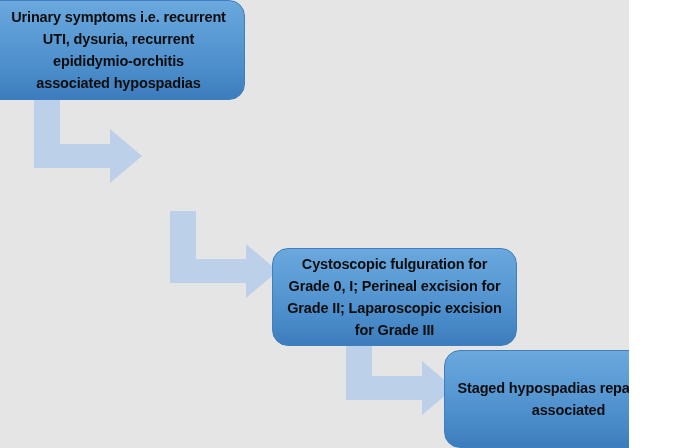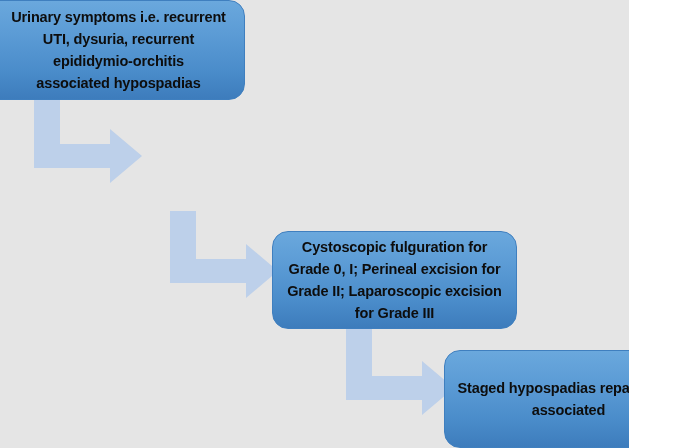--- a/index.html
+++ b/index.html
@@ -79,21 +79,21 @@
   </div>
 
   <div class="node" style="left:-8px; top:0px; width:253px; height:100px; border-radius:0 16px 16px 0;">
     <span class="node-text">Urinary symptoms i.e. recurrent
 UTI, dysuria, recurrent
 epididymio-orchitis
 associated hypospadias</span>
   </div>
 
 
-  <div class="node" style="left:272px; top:231px; width:245px; height:98px;">
+  <div class="node" style="left:272px; top:248px; width:245px; height:98px;">
     <span class="node-text">Cystoscopic fulguration for
 Grade 0, I; Perineal excision for
 Grade II; Laparoscopic excision
 for Grade III</span>
   </div>
 
   <div class="node" style="left:444px; top:350px; width:249px; height:98px; border-radius:16px 0 0 16px;">
     <span class="node-text">Staged hypospadias repair when
 associated</span>
   </div>

